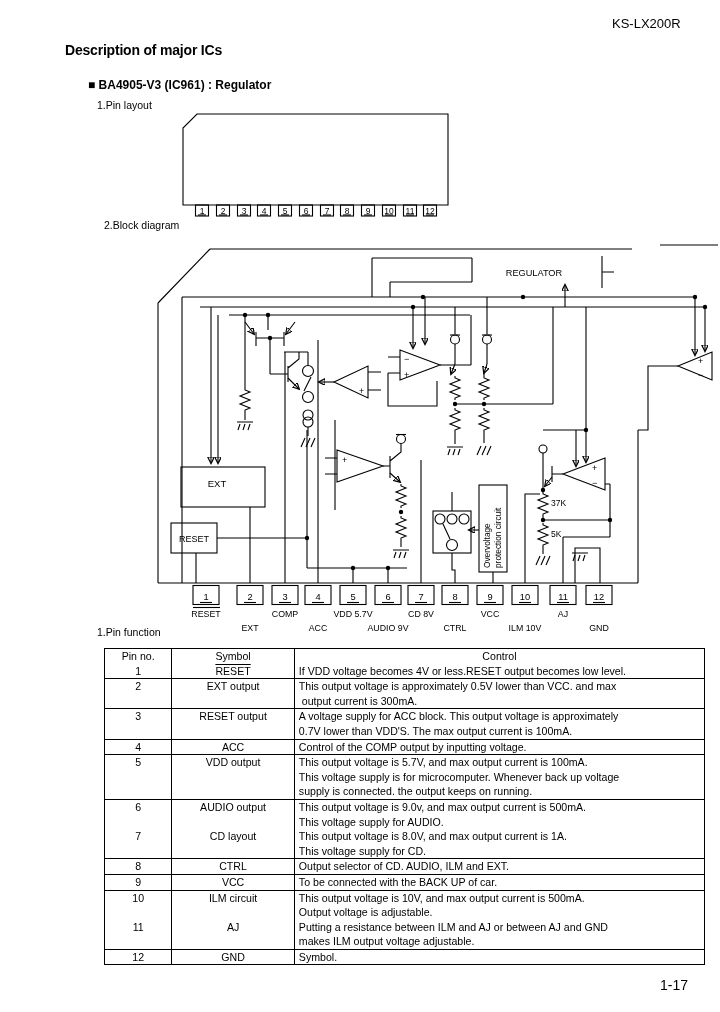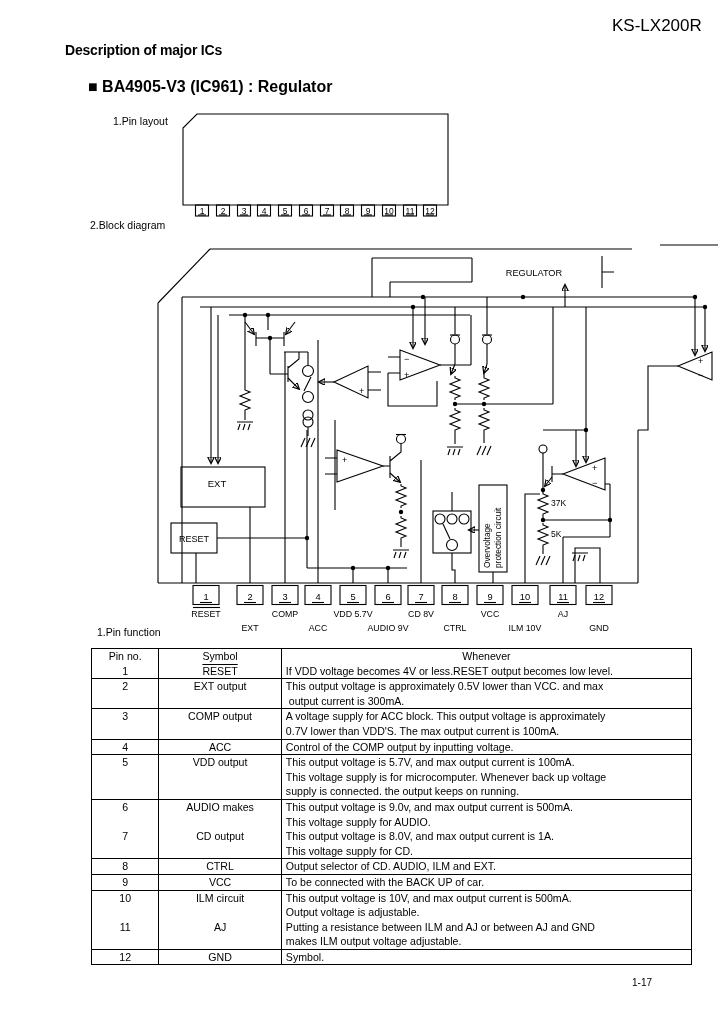--- a/index.html
+++ b/index.html
@@ -2,36 +2,36 @@
 <html><head>
 <meta charset="utf-8">
 <style>
   html,body{margin:0;padding:0;}
   body{
     width:720px;height:1012px;position:relative;background:#fff;color:#000;
     font-family:"Liberation Sans", sans-serif;
     -webkit-font-smoothing:antialiased;
   }
   .abs{position:absolute;}
-  #model{top:16px;left:612px;font-size:17px;letter-spacing:0;}
+  #model{top:16px;left:612px;font-size:13px;letter-spacing:0;}
   #doc-title{top:42px;left:65px;font-size:14px;font-weight:bold;letter-spacing:-0.2px;}
-  #sec-title{top:78px;left:88px;font-size:16px;font-weight:bold;}
+  #sec-title{top:78px;left:88px;font-size:12px;font-weight:bold;}
   .subhead{font-size:10.5px;}
-  #sub1{top:99px;left:113px;margin-top:16px;}
-  #sub2{top:219px;left:90px;text-align:center;}
+  #sub1{top:99px;left:97px;}
+  #sub2{top:219px;left:104px;text-align:center;}
   #sub3{top:626px;left:97px;}
-  #page-num{top:977px;left:632px;font-size:10px;}
+  #page-num{top:977px;left:660px;font-size:14px;}
 
   svg{position:absolute;overflow:visible;font-family:"Liberation Sans",sans-serif;}
   svg path, svg rect.box, svg circle.sym, svg line{stroke:#000;fill:none;stroke-width:1.1;}
   svg circle.dot{fill:#000;stroke:none;}
   svg text{fill:#000;stroke:none;}
 
   table.pin-table{
-    position:absolute;left:91px;top:648px;width:601px;
+    position:absolute;left:104px;top:648px;width:601px;
     border-collapse:collapse;border:1.6px solid #000;
     font-size:10.6px;line-height:14.6px;
   }
   .pin-table td{border-top:1.4px solid #000;padding:0 4px;vertical-align:top;}
   .pin-table td+td{border-left:1.4px solid #000;}
   .pin-table tr.no-top td{border-top:none;}
   .pin-table td.c{text-align:center;}
   .pin-table td.fn{white-space:pre;}
   .pin-table col.c1{width:62px;} .pin-table col.c2{width:113px;} .pin-table col.c3{width:378px;}
   .ovl{text-decoration:overline;}
@@ -325,60 +325,60 @@
 <table class="pin-table">
   <colgroup>
       <col class="c1">
       <col class="c2">
       <col class="c3">
     </colgroup>
   <tbody>
     <tr class="hdr">
       <td class="c">Pin no.</td>
       <td class="c">Symbol</td>
-      <td class="c">Whenever</td>
+      <td class="c">Control</td>
     </tr>
     <tr class="no-top">
       <td class="c">1</td>
       <td class="c"><span class="ovl">RESET</span></td>
       <td class="fn">If VDD voltage becomes 4V or less.RESET output becomes low level.</td>
     </tr>
     <tr>
       <td class="c">2</td>
       <td class="c">EXT output</td>
       <td class="fn">This output voltage is approximately 0.5V lower than VCC. and max
  output current is 300mA.</td>
     </tr>
     <tr>
       <td class="c">3</td>
-      <td class="c">COMP output</td>
+      <td class="c">RESET output</td>
       <td class="fn">A voltage supply for ACC block. This output voltage is approximately
 0.7V lower than VDD'S. The max output current is 100mA.</td>
     </tr>
     <tr>
       <td class="c">4</td>
       <td class="c">ACC</td>
       <td class="fn">Control of the COMP output by inputting voltage.</td>
     </tr>
     <tr>
       <td class="c">5</td>
       <td class="c">VDD output</td>
       <td class="fn">This output voltage is 5.7V, and max output current is 100mA.
 This voltage supply is for microcomputer. Whenever back up voltage
 supply is connected. the output keeps on running.</td>
     </tr>
     <tr>
       <td class="c">6</td>
-      <td class="c">AUDIO makes</td>
+      <td class="c">AUDIO output</td>
       <td class="fn">This output voltage is 9.0v, and max output current is 500mA.
 This voltage supply for AUDIO.</td>
     </tr>
     <tr class="no-top">
       <td class="c">7</td>
-      <td class="c">CD output</td>
+      <td class="c">CD layout</td>
       <td class="fn">This output voltage is 8.0V, and max output current is 1A.
 This voltage supply for CD.</td>
     </tr>
     <tr>
       <td class="c">8</td>
       <td class="c">CTRL</td>
       <td class="fn">Output selector of CD. AUDIO, ILM and EXT.</td>
     </tr>
     <tr>
       <td class="c">9</td>

